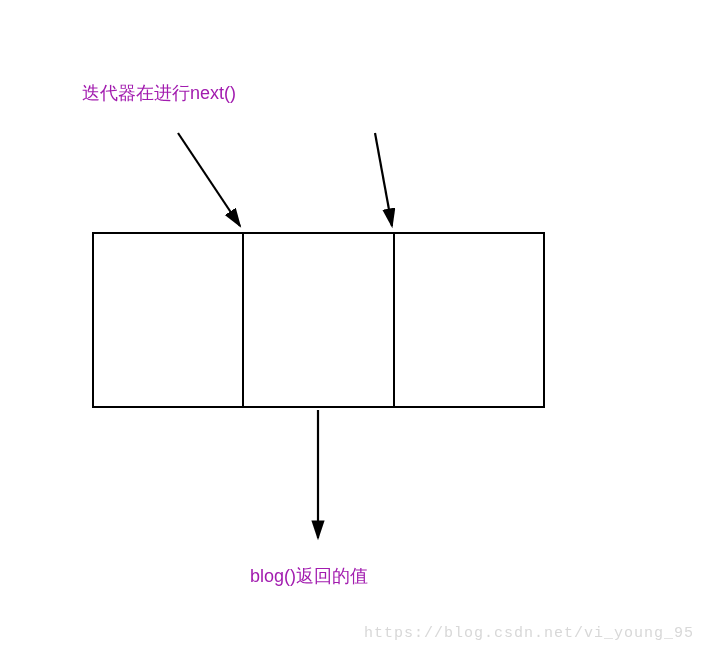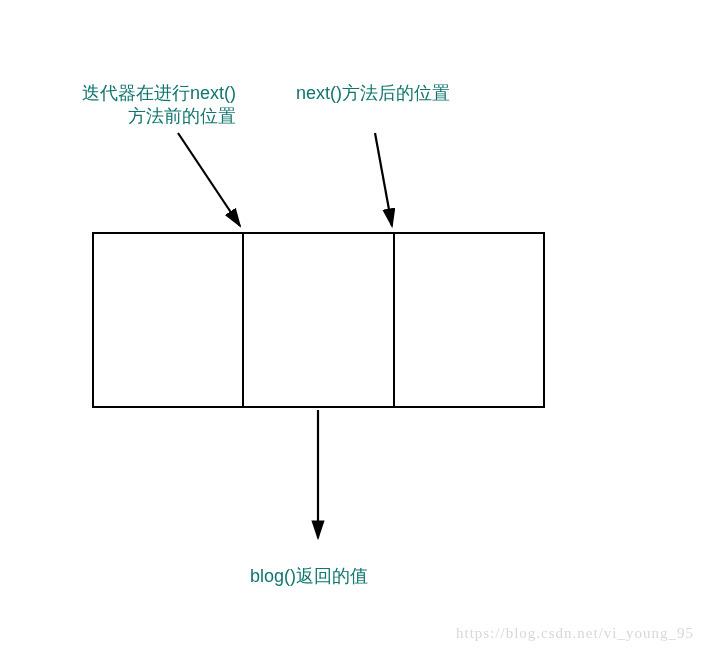--- a/index.html
+++ b/index.html
@@ -6,22 +6,22 @@
     body {
       width: 706px;
       height: 652px;
       background: #ffffff;
       position: relative;
       font-family: "Helvetica Neue", Arial, sans-serif;
     }
     .label {
       position: absolute;
       font-size: 18px;
-      color: #0f766e;
-      text-align: right;
+      color: #a21caf;
+      text-align: center;
       line-height: 1.3;
       white-space: nowrap;
     }
     .label-left { left: 82px; top: 82px; }
     .label-right { left: 296px; top: 82px; }
     .label-bottom { left: 250px; top: 565px; }
     .row {
       position: absolute;
       left: 92px;
       top: 232px;
@@ -32,34 +32,32 @@
     }
     .cell { flex: 1; }
     .cell.mid { border-left: 2.5px solid #000; border-right: 2.5px solid #000; }
     .watermark {
       position: absolute;
       right: 12px;
       bottom: 10px;
       font-size: 15px;
       color: #d8d8d8;
       letter-spacing: 1px;
-      font-family: Liberation Serif, serif;
+      font-family: Liberation Mono, monospace;
     }
     svg.arrow { position: absolute; overflow: visible; }
   </style>
 </head>
 <body>
 
 <div class="label label-left">
   <div>迭代器在进行next()</div>
-  <div>方法前的位置</div>
 </div>
 
 <div class="label label-right">
-  <div>next()方法后的位置</div>
 </div>
 
 <div class="row">
   <div class="cell"></div>
   <div class="cell mid"></div>
   <div class="cell"></div>
 </div>
 
 <div class="label label-bottom">blog()返回的值</div>
 

